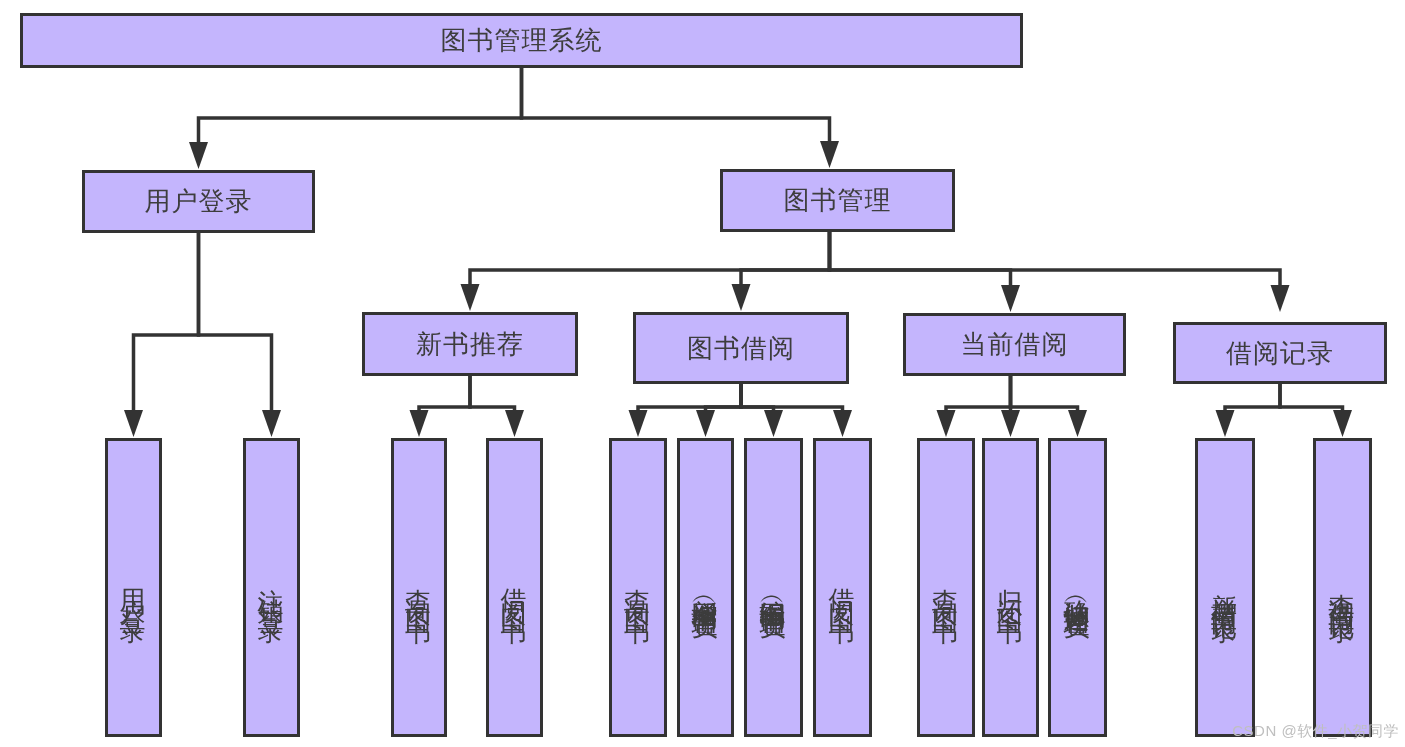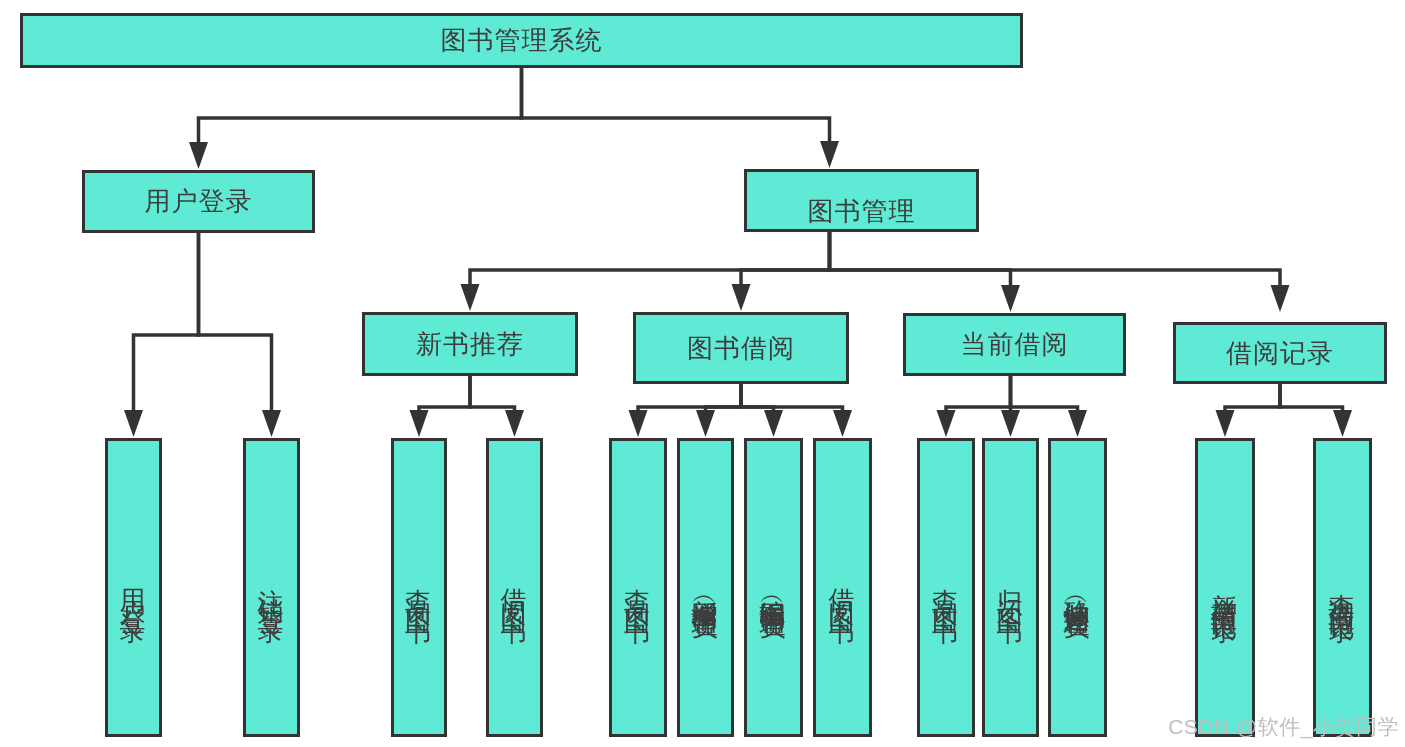--- a/index.html
+++ b/index.html
@@ -2,34 +2,34 @@
 <html><head>
 <meta charset="utf-8">
 <style>
   html,body{margin:0;padding:0;background:#ffffff;}
   .canvas{
     position:relative;width:1405px;height:747px;background:#ffffff;
     font-family:"Liberation Sans","DejaVu Sans",sans-serif;overflow:hidden;
   }
   #edge-layer{position:absolute;left:0;top:0;z-index:1;}
   .node{
-    position:absolute;box-sizing:border-box;background:#5eead4;
+    position:absolute;box-sizing:border-box;background:#c4b5fd;
     border:3.5px solid #333333;color:#3d3d3d;z-index:2;
     display:flex;align-items:center;justify-content:center;
   }
   .node .label{font-size:26px;letter-spacing:1px;white-space:nowrap;}
   .node.tall .label{
     writing-mode:vertical-rl;text-orientation:mixed;
     letter-spacing:10px;white-space:normal;
   }
   .node.tall .label.ls-mid{letter-spacing:5px;}
   .node.tall .label.ls-tight{letter-spacing:2px;}
   .watermark{
     position:absolute;right:6px;bottom:6px;z-index:3;
-    font-size:21px;color:#bfbfbf;letter-spacing:0.5px;white-space:nowrap;
+    font-size:15px;color:#bfbfbf;letter-spacing:0.5px;white-space:nowrap;
   }
 </style>
 </head>
 <body>
 
 <div class="canvas">
   <svg id="edge-layer" width="1405" height="747" viewBox="0 0 1405 747">
       <g>
         <path d="M 521.5 68 V 118 H 198.5 V 146" fill="none" stroke="#333333" stroke-width="3.5" stroke-linecap="square"></path>
         <polygon points="189,142 208,142 198.5,169" fill="#333333"></polygon>
@@ -107,21 +107,21 @@
         <polygon points="1333,410 1352,410 1342.5,437" fill="#333333"></polygon>
       </g>
     </svg>
   <div id="node-layer">
       <div class="node" style="left: 20px; top: 13px; width: 1003px; height: 55px;">
         <span class="label ls-mid">图书管理系统</span>
       </div>
       <div class="node" style="left: 82px; top: 170px; width: 233px; height: 63px;">
         <span class="label">用户登录</span>
       </div>
-      <div class="node" style="left: 744px; top: 169px; width: 235px; height: 63px; align-items: flex-end;">
+      <div class="node" style="left: 720px; top: 169px; width: 235px; height: 63px;">
         <span class="label">图书管理</span>
       </div>
       <div class="node" style="left: 362px; top: 312px; width: 216px; height: 64px; justify-content: center;">
         <span class="label">新书推荐</span>
       </div>
       <div class="node" style="left: 633px; top: 312px; width: 216px; height: 72px;">
         <span class="label">图书借阅</span>
       </div>
       <div class="node" style="left: 903px; top: 313px; width: 223px; height: 63px;">
         <span class="label">当前借阅</span>

